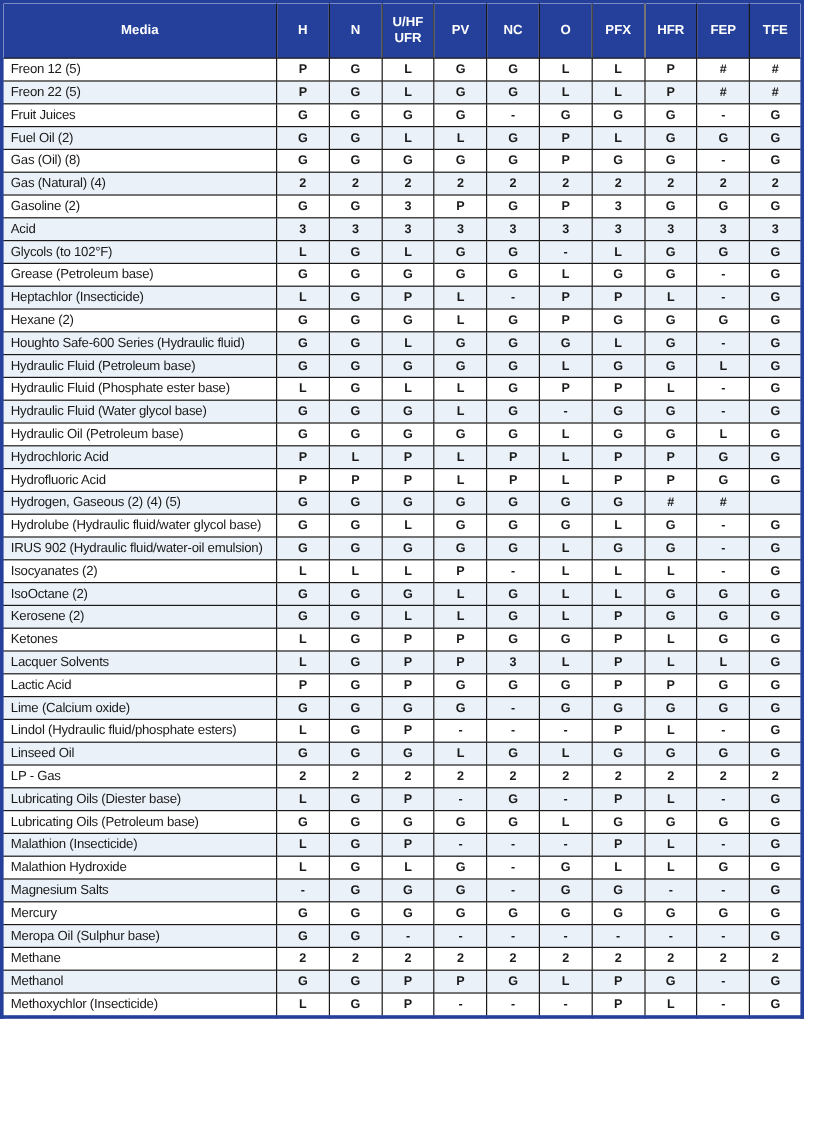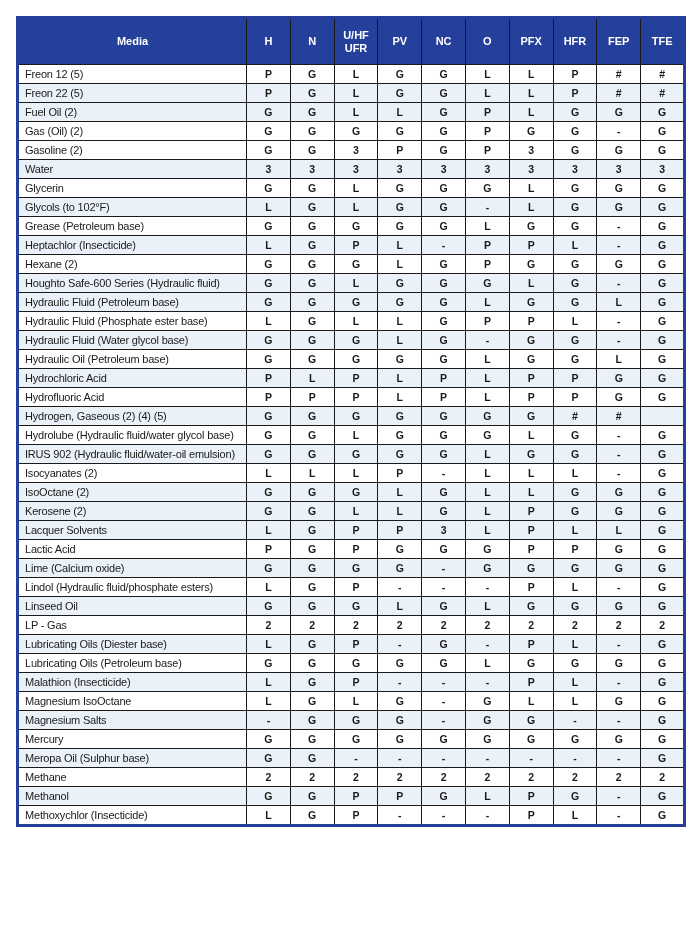--- a/index.html
+++ b/index.html
@@ -10,21 +10,21 @@
     --cell-text:#1A1A1A;
     --header-text:#FFFFFF;
   }
   *{box-sizing:border-box;}
   html,body{margin:0;padding:0;background:#FFFFFF;}
   body{
     width:686px;height:938px;
     font-family:"Liberation Sans", sans-serif;
     color:var(--cell-text);
   }
-  .page{padding:16px;}
+  .page{padding:0;}
   table.compat{
     width:670px;
     border-collapse:collapse;
     table-layout:fixed;
     border:3px solid var(--outer);
   }
   col.media-col{width:229px;}
   col.val-col{width:43.8px;}
   th,td{
     border:1px solid var(--grid);
@@ -117,84 +117,97 @@
           <td class="value-cell">G</td>
           <td class="value-cell">L</td>
           <td class="value-cell">G</td>
           <td class="value-cell">G</td>
           <td class="value-cell">L</td>
           <td class="value-cell">L</td>
           <td class="value-cell">P</td>
           <td class="value-cell">#</td>
           <td class="value-cell">#</td>
         </tr>
+        <tr>
+          <td class="media-cell">Fruit Juices</td>
+          <td class="value-cell">G</td>
+          <td class="value-cell">G</td>
+          <td class="value-cell">G</td>
+          <td class="value-cell">G</td>
+          <td class="value-cell">-</td>
+          <td class="value-cell">G</td>
+          <td class="value-cell">G</td>
+          <td class="value-cell">G</td>
+          <td class="value-cell">-</td>
+          <td class="value-cell">G</td>
+        </tr>
         <tr class="alt">
           <td class="media-cell">Fuel Oil (2)</td>
           <td class="value-cell">G</td>
           <td class="value-cell">G</td>
           <td class="value-cell">L</td>
           <td class="value-cell">L</td>
           <td class="value-cell">G</td>
           <td class="value-cell">P</td>
           <td class="value-cell">L</td>
           <td class="value-cell">G</td>
           <td class="value-cell">G</td>
           <td class="value-cell">G</td>
         </tr>
         <tr>
-          <td class="media-cell">Gas (Oil) (2)</td>
-          <td class="value-cell">G</td>
-          <td class="value-cell">G</td>
-          <td class="value-cell">G</td>
-          <td class="value-cell">G</td>
-          <td class="value-cell">G</td>
-          <td class="value-cell">P</td>
-          <td class="value-cell">G</td>
-          <td class="value-cell">G</td>
-          <td class="value-cell">-</td>
-          <td class="value-cell">G</td>
+          <td class="media-cell">Gas (Oil) (8)</td>
+          <td class="value-cell">G</td>
+          <td class="value-cell">G</td>
+          <td class="value-cell">G</td>
+          <td class="value-cell">G</td>
+          <td class="value-cell">G</td>
+          <td class="value-cell">P</td>
+          <td class="value-cell">G</td>
+          <td class="value-cell">G</td>
+          <td class="value-cell">-</td>
+          <td class="value-cell">G</td>
+        </tr>
+        <tr class="alt">
+          <td class="media-cell">Gas (Natural) (4)</td>
+          <td class="value-cell">2</td>
+          <td class="value-cell">2</td>
+          <td class="value-cell">2</td>
+          <td class="value-cell">2</td>
+          <td class="value-cell">2</td>
+          <td class="value-cell">2</td>
+          <td class="value-cell">2</td>
+          <td class="value-cell">2</td>
+          <td class="value-cell">2</td>
+          <td class="value-cell">2</td>
         </tr>
         <tr>
           <td class="media-cell">Gasoline (2)</td>
           <td class="value-cell">G</td>
           <td class="value-cell">G</td>
           <td class="value-cell">3</td>
           <td class="value-cell">P</td>
           <td class="value-cell">G</td>
           <td class="value-cell">P</td>
           <td class="value-cell">3</td>
           <td class="value-cell">G</td>
           <td class="value-cell">G</td>
           <td class="value-cell">G</td>
         </tr>
         <tr class="alt">
-          <td class="media-cell">Water</td>
-          <td class="value-cell">3</td>
-          <td class="value-cell">3</td>
-          <td class="value-cell">3</td>
-          <td class="value-cell">3</td>
-          <td class="value-cell">3</td>
-          <td class="value-cell">3</td>
-          <td class="value-cell">3</td>
-          <td class="value-cell">3</td>
-          <td class="value-cell">3</td>
-          <td class="value-cell">3</td>
-        </tr>
-        <tr>
-          <td class="media-cell">Glycerin</td>
-          <td class="value-cell">G</td>
-          <td class="value-cell">G</td>
-          <td class="value-cell">L</td>
-          <td class="value-cell">G</td>
-          <td class="value-cell">G</td>
-          <td class="value-cell">G</td>
-          <td class="value-cell">L</td>
-          <td class="value-cell">G</td>
-          <td class="value-cell">G</td>
-          <td class="value-cell">G</td>
+          <td class="media-cell">Acid</td>
+          <td class="value-cell">3</td>
+          <td class="value-cell">3</td>
+          <td class="value-cell">3</td>
+          <td class="value-cell">3</td>
+          <td class="value-cell">3</td>
+          <td class="value-cell">3</td>
+          <td class="value-cell">3</td>
+          <td class="value-cell">3</td>
+          <td class="value-cell">3</td>
+          <td class="value-cell">3</td>
         </tr>
         <tr class="alt">
           <td class="media-cell">Glycols (to 102°F)</td>
           <td class="value-cell">L</td>
           <td class="value-cell">G</td>
           <td class="value-cell">L</td>
           <td class="value-cell">G</td>
           <td class="value-cell">G</td>
           <td class="value-cell">-</td>
           <td class="value-cell">L</td>
@@ -403,20 +416,33 @@
           <td class="value-cell">G</td>
           <td class="value-cell">L</td>
           <td class="value-cell">L</td>
           <td class="value-cell">G</td>
           <td class="value-cell">L</td>
           <td class="value-cell">P</td>
           <td class="value-cell">G</td>
           <td class="value-cell">G</td>
           <td class="value-cell">G</td>
         </tr>
+        <tr>
+          <td class="media-cell">Ketones</td>
+          <td class="value-cell">L</td>
+          <td class="value-cell">G</td>
+          <td class="value-cell">P</td>
+          <td class="value-cell">P</td>
+          <td class="value-cell">G</td>
+          <td class="value-cell">G</td>
+          <td class="value-cell">P</td>
+          <td class="value-cell">L</td>
+          <td class="value-cell">G</td>
+          <td class="value-cell">G</td>
+        </tr>
         <tr class="alt">
           <td class="media-cell">Lacquer Solvents</td>
           <td class="value-cell">L</td>
           <td class="value-cell">G</td>
           <td class="value-cell">P</td>
           <td class="value-cell">P</td>
           <td class="value-cell">3</td>
           <td class="value-cell">L</td>
           <td class="value-cell">P</td>
           <td class="value-cell">L</td>
@@ -521,21 +547,21 @@
           <td class="value-cell">P</td>
           <td class="value-cell">-</td>
           <td class="value-cell">-</td>
           <td class="value-cell">-</td>
           <td class="value-cell">P</td>
           <td class="value-cell">L</td>
           <td class="value-cell">-</td>
           <td class="value-cell">G</td>
         </tr>
         <tr>
-          <td class="media-cell">Magnesium IsoOctane</td>
+          <td class="media-cell">Malathion Hydroxide</td>
           <td class="value-cell">L</td>
           <td class="value-cell">G</td>
           <td class="value-cell">L</td>
           <td class="value-cell">G</td>
           <td class="value-cell">-</td>
           <td class="value-cell">G</td>
           <td class="value-cell">L</td>
           <td class="value-cell">L</td>
           <td class="value-cell">G</td>
           <td class="value-cell">G</td>

